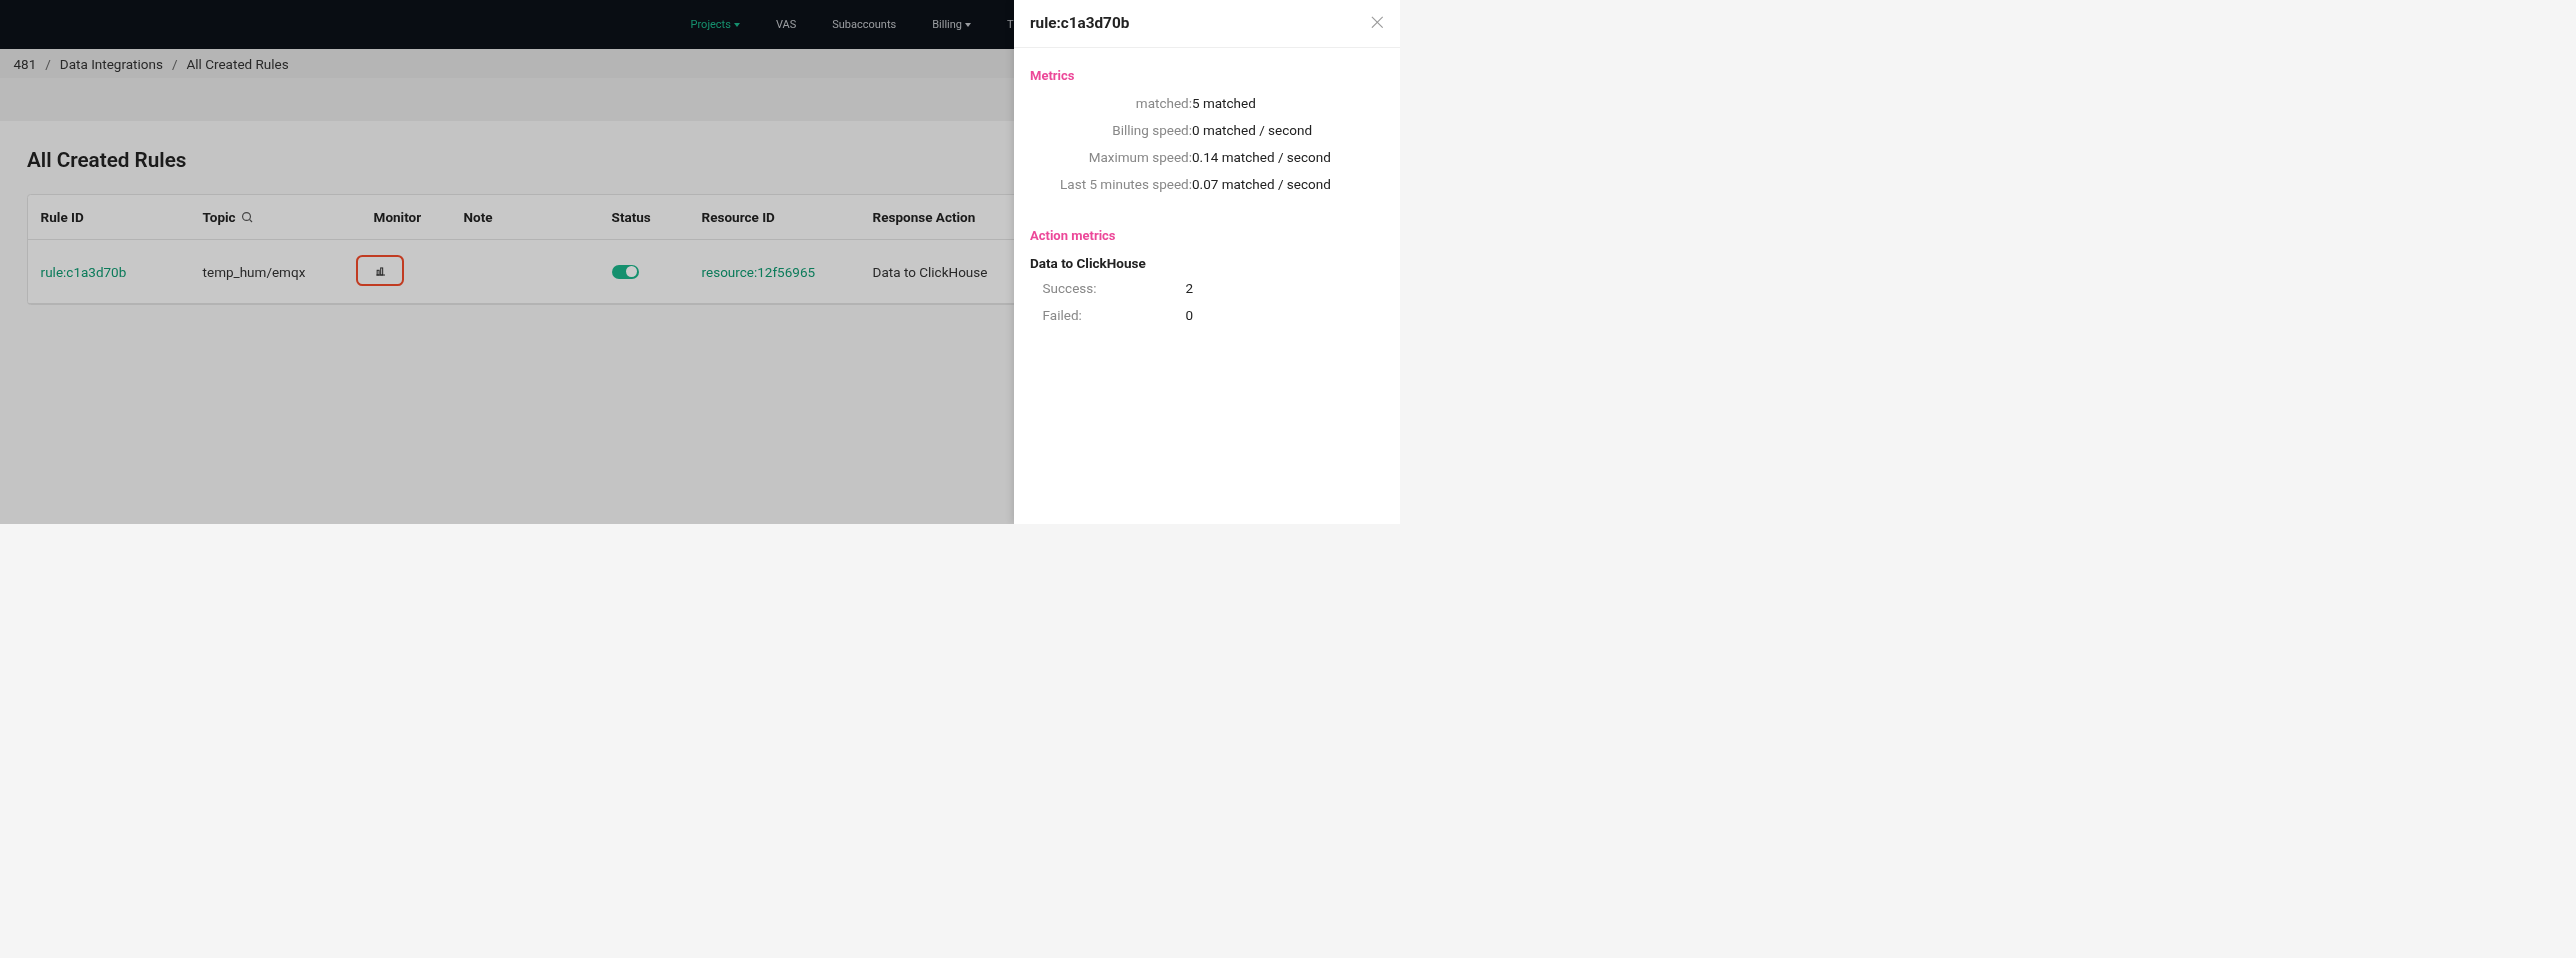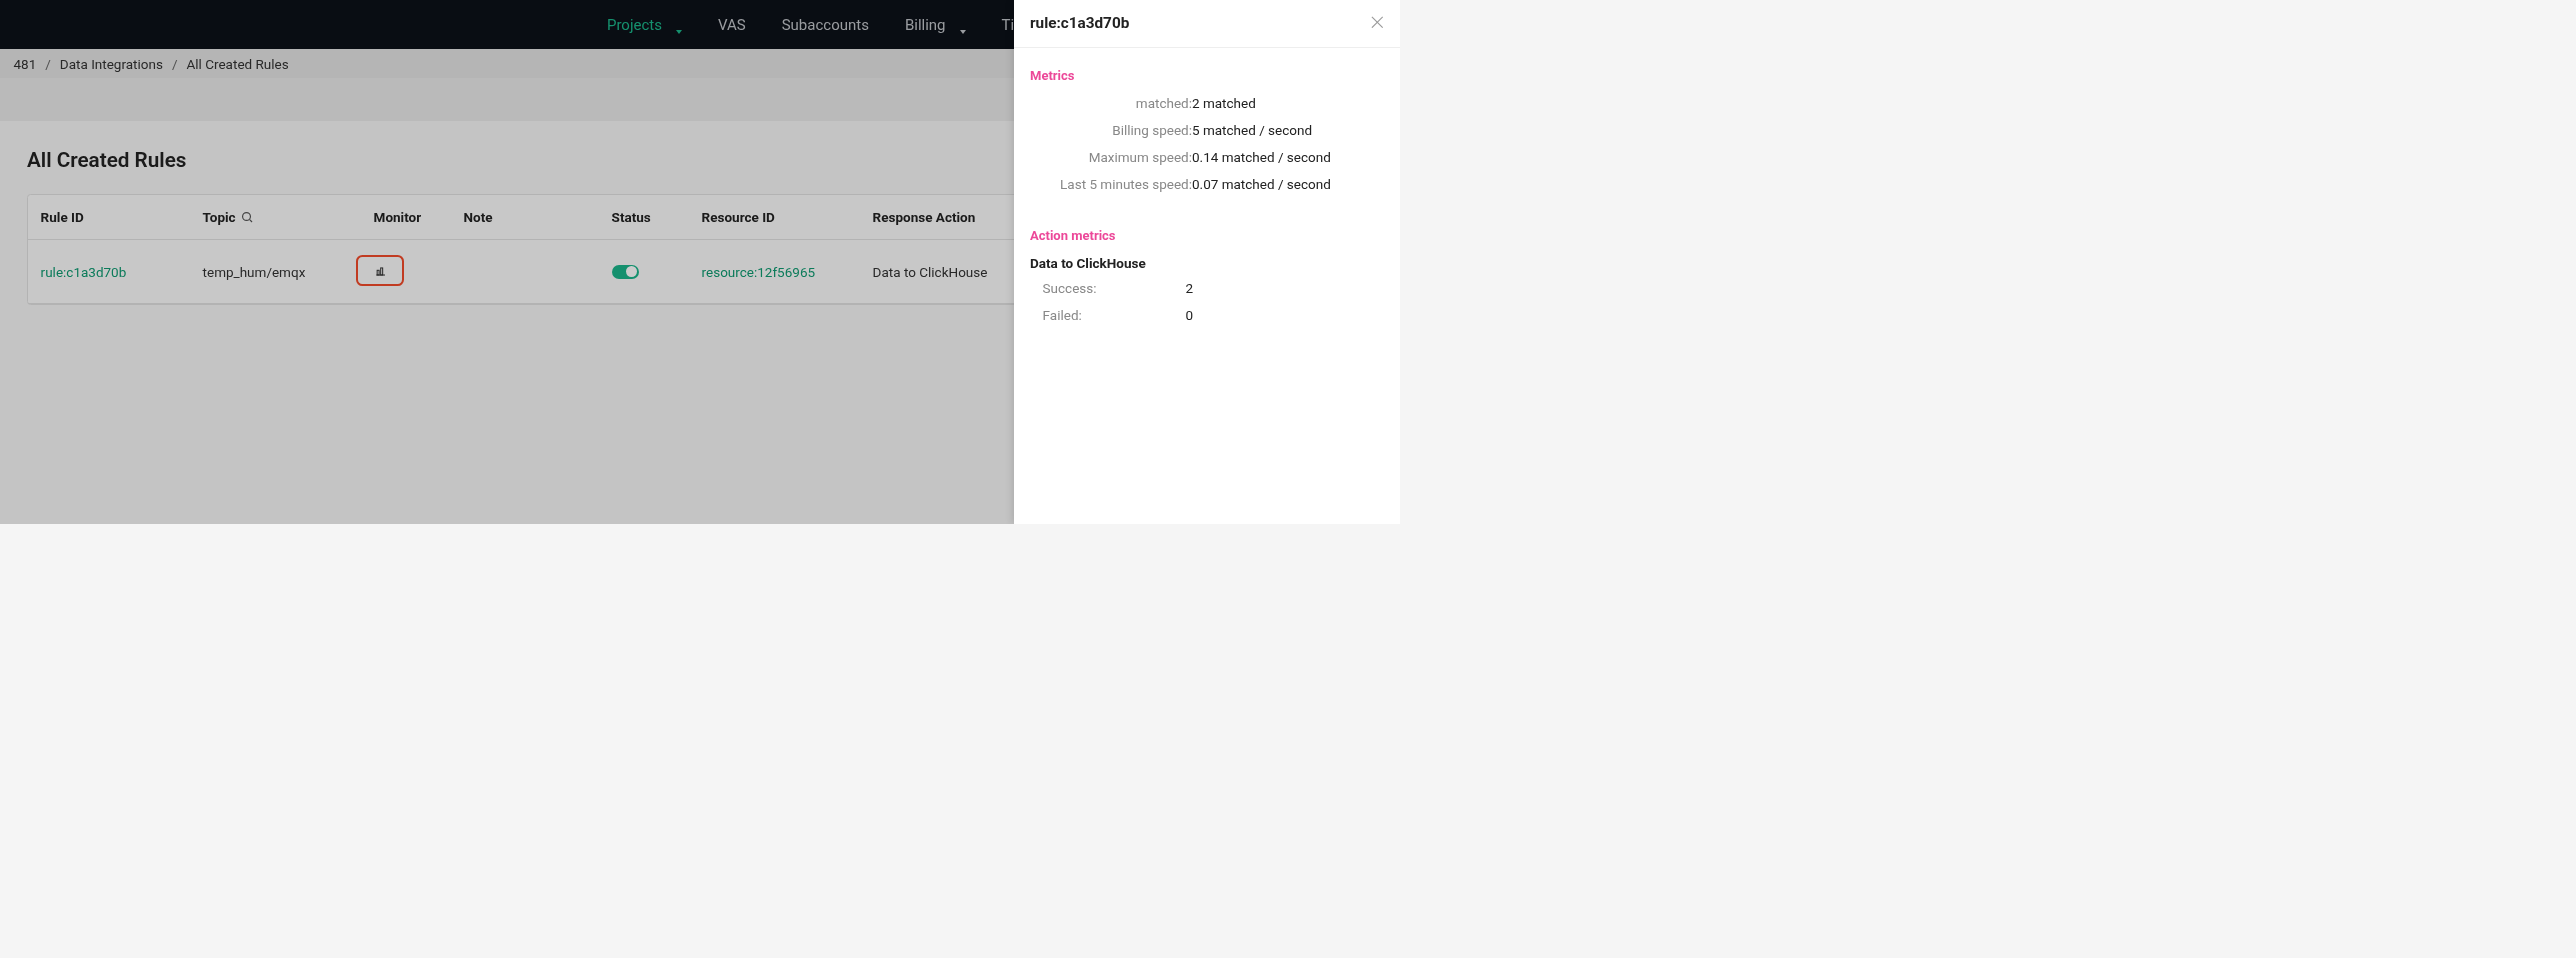--- a/index.html
+++ b/index.html
@@ -20,24 +20,24 @@
       padding: 0 18px;
       justify-content: flex-end;
     }
     .topnav-inner {
       display: flex;
       gap: 36px;
       margin-right: 360px;
     }
     .nav-item {
       color: #c0c3c8;
-      font-size: 15px;
-      display: flex;
-      align-items: flex-end;
-      gap: 14px;
+      font-size: 11px;
+      display: flex;
+      align-items: center;
+      gap: 3px;
       cursor: pointer;
     }
     .nav-item.active { color: #1bb58a; }
     .chevron-down {
       width: 0; height: 0;
       border-left: 3.6px solid transparent;
       border-right: 3.6px solid transparent;
       border-top: 4.5px solid currentColor;
     }
     
@@ -245,25 +245,25 @@
       <svg width="12.6" height="12.6" viewBox="0 0 14 14" stroke="#999" stroke-width="1.2">
         <line x1="1" y1="1" x2="13" y2="13"></line>
         <line x1="13" y1="1" x2="1" y2="13"></line>
       </svg>
     </div>
   </div>
   <div class="drawer-body">
     <div class="section-title">Metrics</div>
     <div class="metric-row">
       <div class="metric-label">matched:</div>
-      <div class="metric-value">2 matched</div>
+      <div class="metric-value">5 matched</div>
     </div>
     <div class="metric-row">
       <div class="metric-label">Billing speed:</div>
-      <div class="metric-value">5 matched / second</div>
+      <div class="metric-value">0 matched / second</div>
     </div>
     <div class="metric-row">
       <div class="metric-label">Maximum speed:</div>
       <div class="metric-value">0.14 matched / second</div>
     </div>
     <div class="metric-row">
       <div class="metric-label">Last 5 minutes speed:</div>
       <div class="metric-value">0.07 matched / second</div>
     </div>
 

